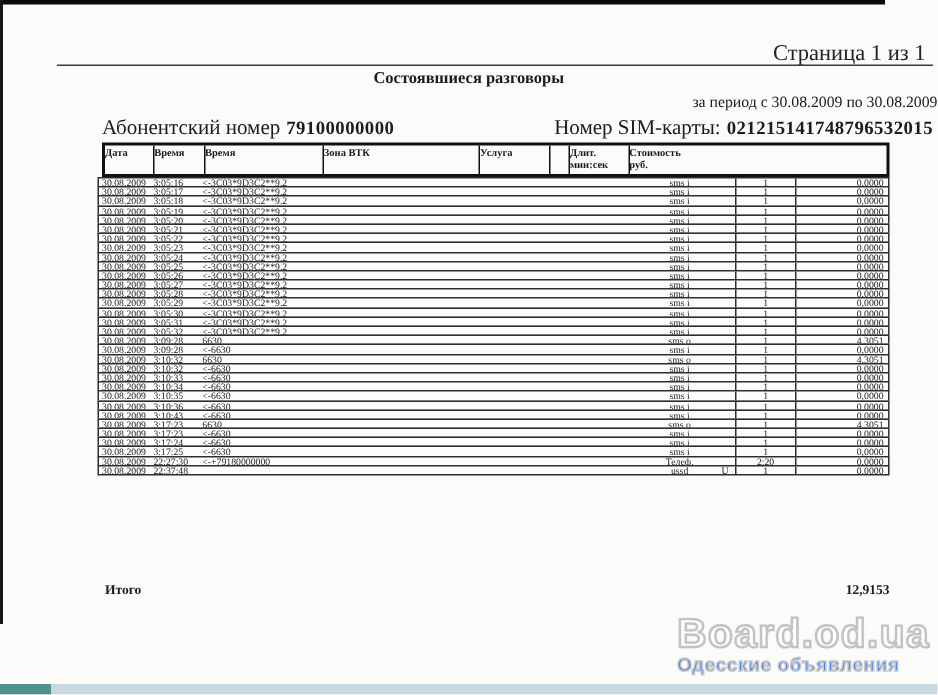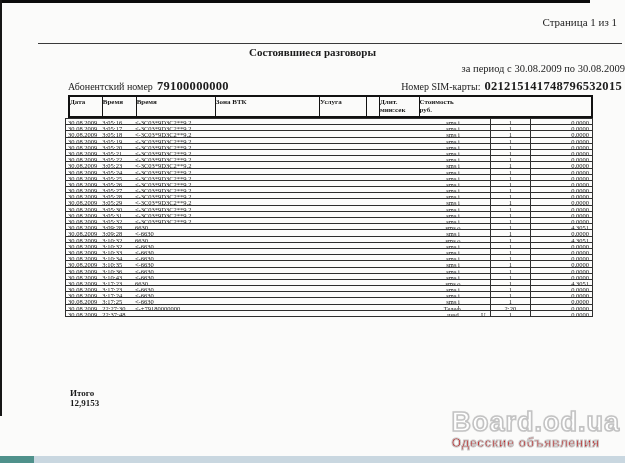--- a/index.html
+++ b/index.html
@@ -3,26 +3,26 @@
 <meta charset="utf-8">
 <style>
   * { margin:0; padding:0; box-sizing:border-box; }
   body { width:625px; height:463px; overflow:hidden; background:#ffffff; }
   .screen {
     position:relative; width:625px; height:463px; background:#fbfbfa;
     font-family:"Liberation Serif","DejaVu Serif",serif; color:#1b1b1b; overflow:hidden;
   }
   .top-scan-line { position:absolute; top:0; left:0; width:590px; height:3px; background:#0b0b0b; }
   .left-scan-line { position:absolute; top:0; left:0; width:2px; height:416px; background:#161616; }
-  .page-indicator { position:absolute; top:16px; right:8px; font-size:11px; color:#222; }
+  .page-indicator { position:absolute; top:28px; right:8px; font-size:15px; color:#222; }
   .header-rule { position:absolute; top:43px; left:38px; width:584px; height:1px; background:#3a3a3a; }
   .report-title { position:absolute; top:46px; left:0; width:100%; text-align:center; font-size:11px; font-weight:bold; }
   .report-period { position:absolute; top:63px; left:0; width:100%; text-align:right; font-size:10.5px; }
   .account-line { position:absolute; top:76px; left:68px; right:3px; display:flex; justify-content:space-between; align-items:baseline; }
-  .acct-label { font-size:10px; }
+  .acct-label { font-size:14px; }
   .acct-value { font-size:12.5px; font-weight:bold; letter-spacing:0.3px; }
   .head-table {
     position:absolute; top:95px; left:68px; width:525px; height:23px;
     display:flex; border:2px solid #111; background:#fbfbfa;
   }
   .hcell {
     font-size:7px; font-weight:bold; text-align:left; line-height:1.15;
     border-right:1px solid #111; padding-top:1px; white-space:pre-line; overflow:hidden;
   }
   .hcell:last-child { border-right:none; }
@@ -38,32 +38,32 @@
   .c-time { width:6.2%; }
   .c-num  { width:15%; }
   .c-zps  { width:21%; }
   .c-zvtk { width:20%; }
   .c-svc  { width:9%; text-align:center; }
   .c-flag { width:2.5%; text-align:center; }
   .c-dur  { width:7.6%; text-align:center; border-left:1px solid #2e2e2e; }
   .c-cost { flex:1; text-align:right; padding-right:3px; border-left:1px solid #2e2e2e; }
   .totals-row {
     position:absolute; top:388px; left:70px; width:523px;
-    display:flex; justify-content:space-between; font-size:9px; font-weight:bold;flex-direction:column;
+    display:flex; justify-content:space-between; font-size:9px; font-weight:bold;
   }
   .watermark {
     position:absolute; top:409px; right:5px; 
     font-family:"Liberation Sans","DejaVu Sans",sans-serif; line-height:1;
   }
   .wm-main {
     font-size:27px; font-weight:bold; color:#ffffff;
     -webkit-text-stroke:1.6px #c3c3c3; text-shadow:0 0 2px #d9d9d9; letter-spacing:1px;
   }
   .wm-sub {
-    margin-top:1px; font-size:12.5px; font-weight:bold; color:#b91c1c;
+    margin-top:1px; font-size:12.5px; font-weight:bold; color:#3b82f6;
     -webkit-text-stroke:1px #c9c9c9; text-shadow:0 0 1px #dddddd; letter-spacing:0.5px;
   }
   .footer-bar { position:absolute; bottom:0; left:0; width:625px; height:7px; background:#c9d7e0; }
   .footer-accent { position:absolute; bottom:0; left:0; width:34px; height:7px; background:#4f918b; }
 </style>
 </head>
 <body>
 
 <div class="screen">
   <div class="top-scan-line"></div>

